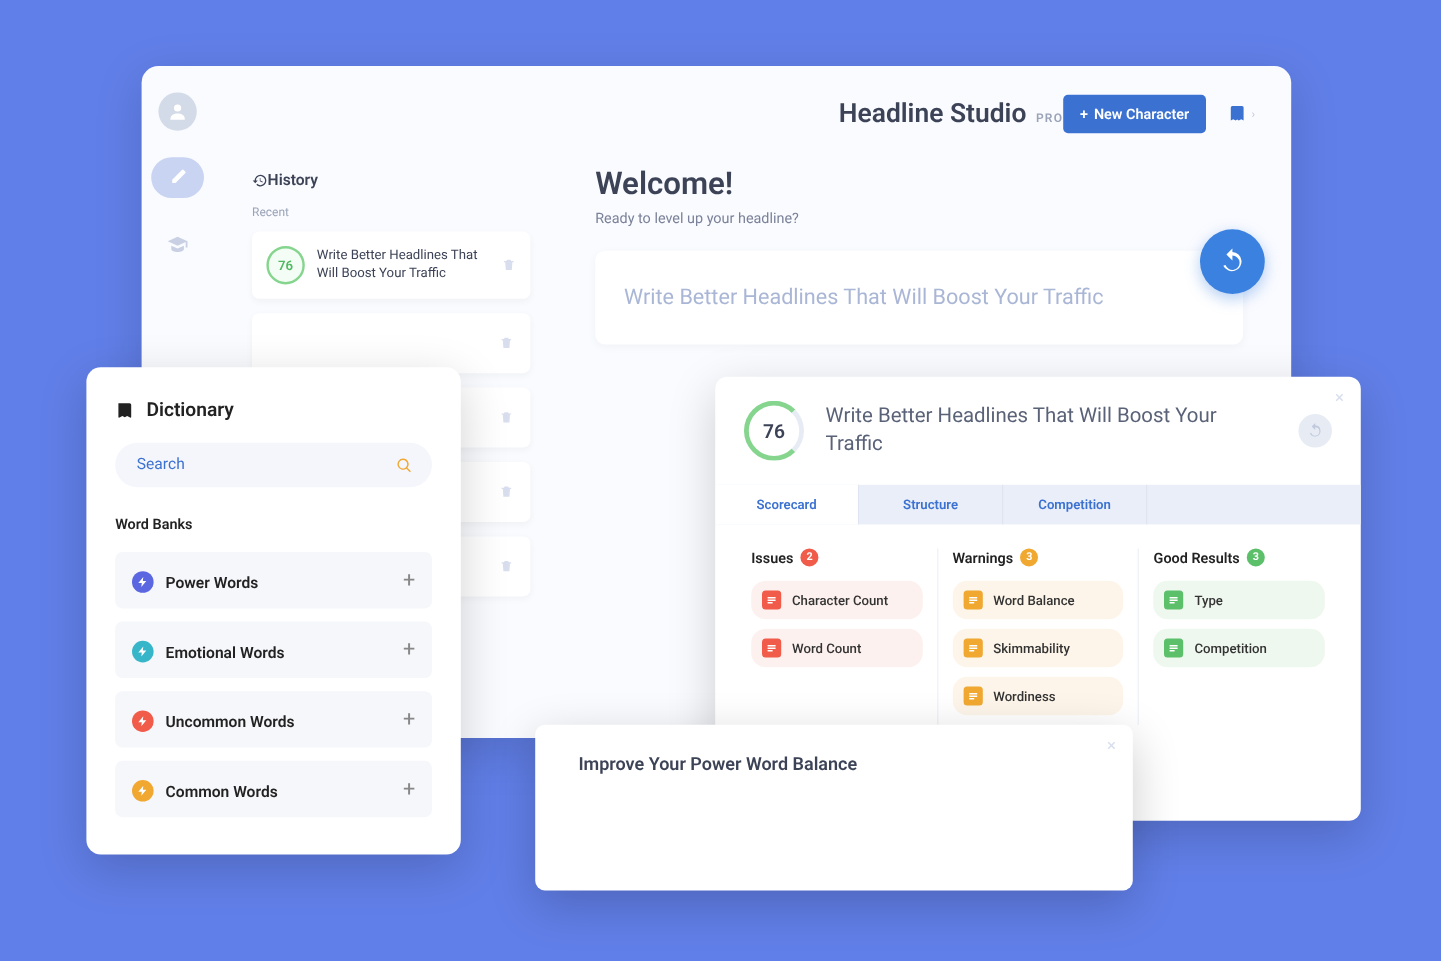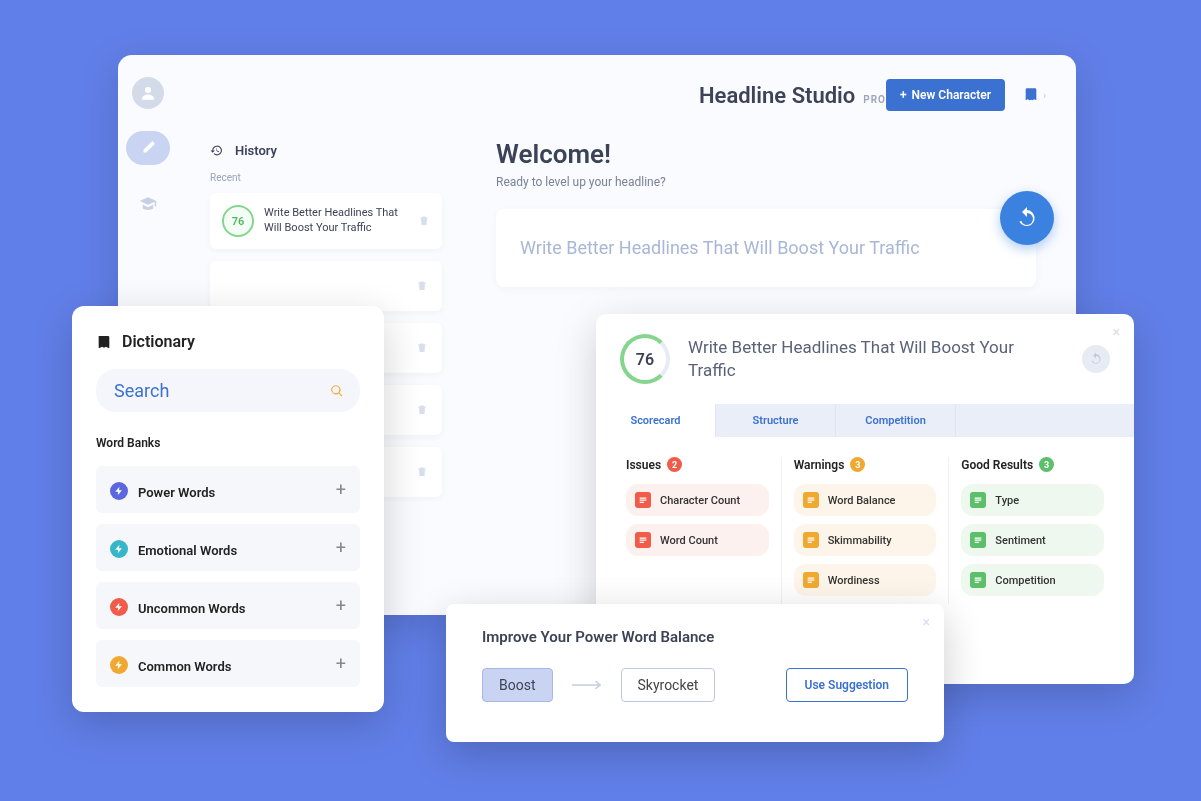--- a/index.html
+++ b/index.html
@@ -21,21 +21,21 @@
 .app-header{position:absolute;top:24px;left:92px;right:30px;display:flex;align-items:center;justify-content:flex-end}
 .app-title{font-size:22px;font-weight:600;color:#3d4357;display:flex;align-items:baseline;gap:8px}
 .app-title .pro{font-size:10px;letter-spacing:1px;color:#9aa3b8;font-weight:600}
 .header-right{display:flex;align-items:center;gap:18px}
 .new-headline-btn{background:#3b72d1;color:#fff;border:none;padding:9px 14px;font-size:12px;font-weight:600;border-radius:4px;cursor:pointer;display:flex;align-items:center;gap:5px}
 .book-icon-btn{display:flex;align-items:center;gap:4px;cursor:pointer;color:#9aa3b8}
 .book-icon-btn svg{width:16px;height:16px;fill:#3b72d1}
 
 
 .hist-col{position:absolute;top:88px;left:92px;width:232px}
-.hist-header{display:flex;align-items:center;gap:12px;font-size:13px;font-weight:600;color:#3d4357;margin-bottom:14px}
+.hist-header{display:flex;align-items:center;gap:0;font-size:13px;font-weight:600;color:#3d4357;margin-bottom:14px}
 .hist-header svg{width:13px;height:13px;fill:#3d4357}
 .recent-label{font-size:10px;color:#9aa3b8;margin-bottom:10px}
 .hist-item{background:#fff;border-radius:6px;padding:12px 12px;margin-bottom:12px;display:flex;align-items:center;gap:10px;box-shadow:0 2px 6px rgba(0,0,0,.04)}
 .score-ring{width:32px;height:32px;border-radius:50%;border:2px solid #86d58e;display:flex;align-items:center;justify-content:center;font-size:11px;font-weight:600;color:#4fb960;flex-shrink:0;background:#f4fdf5}
 .hist-text{font-size:11px;color:#3d4357;line-height:1.35;flex:1}
 .trash-icon{width:12px;height:12px;fill:#d8deed;cursor:pointer}
 .ghost-item{background:#fff;border-radius:6px;height:50px;margin-bottom:12px;box-shadow:0 2px 6px rgba(0,0,0,.04);display:flex;align-items:center;justify-content:flex-end;padding-right:14px}
 
 
 .welcome{position:absolute;top:84px;left:378px;right:40px}
@@ -43,21 +43,21 @@
 .welcome p{font-size:12px;color:#7a8299}
 .headline-box{margin-top:20px;background:#fff;border-radius:8px;padding:26px 24px;box-shadow:0 2px 8px rgba(0,0,0,.04);font-size:18px;color:#aab6d6;line-height:1.45;position:relative}
 .refresh-fab{position:absolute;right:-18px;top:-18px;width:54px;height:54px;border-radius:50%;background:#3b82e0;display:flex;align-items:center;justify-content:center;cursor:pointer;box-shadow:0 4px 12px rgba(59,130,224,.4);z-index:5}
 .refresh-fab svg{width:24px;height:24px;fill:#fff}
 
 
 .dict-card{position:absolute;top:306px;left:72px;width:312px;height:406px;background:#fff;border-radius:12px;box-shadow:0 12px 40px rgba(0,0,0,.18);padding:26px 24px}
 .dict-title{display:flex;align-items:center;gap:10px;font-size:16px;font-weight:600;color:#222;margin-bottom:18px}
 .dict-title svg{width:16px;height:16px;fill:#222}
 .search-box{position:relative;margin-bottom:24px}
-.search-box input{width:100%;border:none;background:#f4f6fb;border-radius:20px;padding:11px 40px 11px 18px;font-size:18px;color:#4d7c0f;outline:none}
+.search-box input{width:100%;border:none;background:#f4f6fb;border-radius:20px;padding:11px 40px 11px 18px;font-size:13px;color:#4d7c0f;outline:none}
 .search-box input::placeholder{color:#3b72d1}
 .search-box svg{position:absolute;right:16px;top:50%;transform:translateY(-50%);width:14px;height:14px;fill:#f0a830}
 .wb-label{font-size:12px;font-weight:600;color:#222;margin-bottom:16px}
 .wb-item{background:#f6f7fb;border-radius:6px;padding:13px 14px;margin-bottom:11px;display:flex;align-items:flex-end;gap:10px;cursor:pointer}
 .wb-item .wb-icon{width:18px;height:18px;border-radius:50%;display:flex;align-items:center;justify-content:center;flex-shrink:0}
 .wb-item .wb-icon svg{width:10px;height:10px;fill:#fff}
 .wb-item .wb-name{flex:1;font-size:13px;font-weight:600;color:#222}
 .wb-item .plus{font-size:18px;color:#888}
 
 
@@ -336,40 +336,23 @@
               </svg>
             </span>
             <span>Type</span>
           </div>
           <div class="met">
             <span class="mi">
               <svg viewBox="0 0 24 24">
                 <path d="M4 6h16v3H4zm0 5h16v3H4zm0 5h10v3H4z"></path>
               </svg>
             </span>
-            <span>Sentiment</span>
-          </div>
-          <div class="met">
-            <span class="mi">
-              <svg viewBox="0 0 24 24">
-                <path d="M4 6h16v3H4zm0 5h16v3H4zm0 5h10v3H4z"></path>
-              </svg>
-            </span>
             <span>Competition</span>
           </div>
         </div>
     </div>
   </div>
 </div>
 
 <div class="sugg-card">
   <span class="close-x2">×</span>
   <div class="sugg-title">Improve Your Power Word Balance</div>
-  <div class="sugg-row">
-    <div class="word-pill from">Boost</div>
-    <div class="arrow"><svg viewBox="0 0 34 12">
-          <line x1="1" y1="6" x2="30" y2="6"></line>
-          <polyline points="26,2 31,6 26,10"></polyline>
-        </svg></div>
-    <div class="word-pill">Skyrocket</div>
-    <button class="use-btn">Use Suggestion</button>
-  </div>
 </div>
 
 </body></html>

